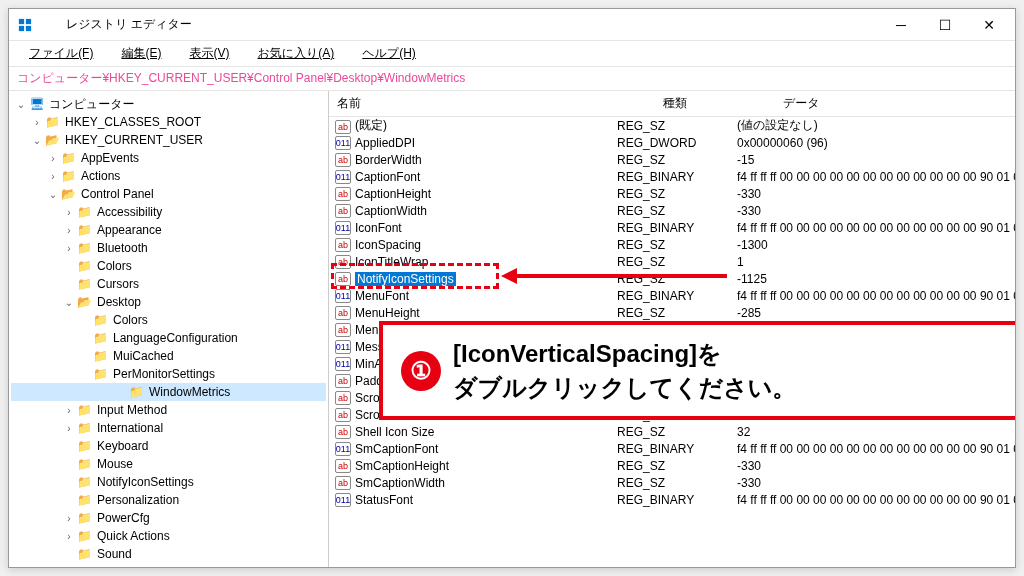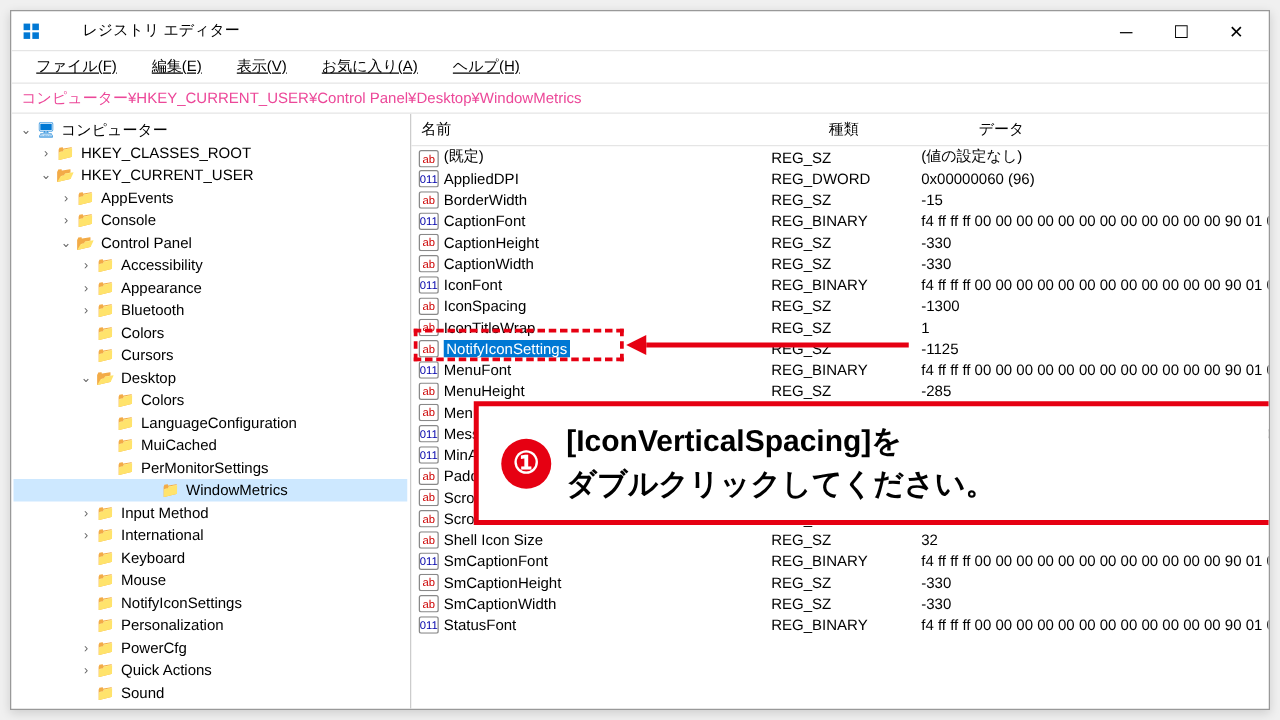--- a/index.html
+++ b/index.html
@@ -92,21 +92,21 @@
           <span>HKEY_CURRENT_USER</span>
         </div>
         <div class="tree-item" style="padding-left: 36px;">
           <span class="chev">›</span>
           <span class="ticon folder-closed"></span>
           <span>AppEvents</span>
         </div>
         <div class="tree-item" style="padding-left: 36px;">
           <span class="chev">›</span>
           <span class="ticon folder-closed"></span>
-          <span>Console</span>
+          <span>Actions</span>
         </div>
         <div class="tree-item" style="padding-left: 36px;">
           <span class="chev">⌄</span>
           <span class="ticon folder-open"></span>
           <span>Control Panel</span>
         </div>
         <div class="tree-item" style="padding-left: 52px;">
           <span class="chev">›</span>
           <span class="ticon folder-closed"></span>
           <span>Accessibility</span>

